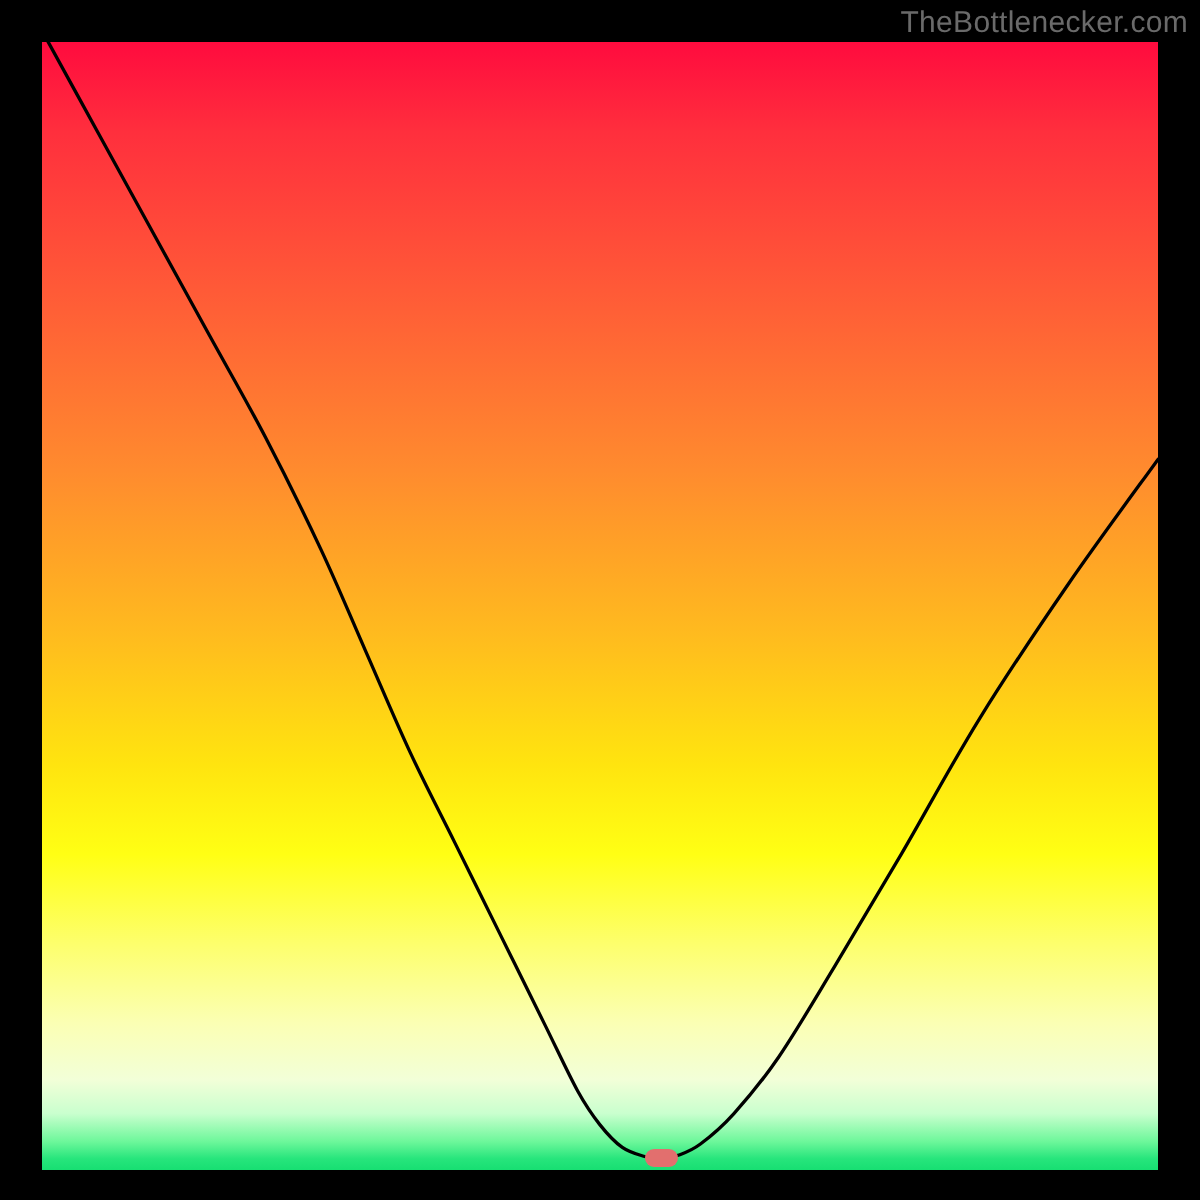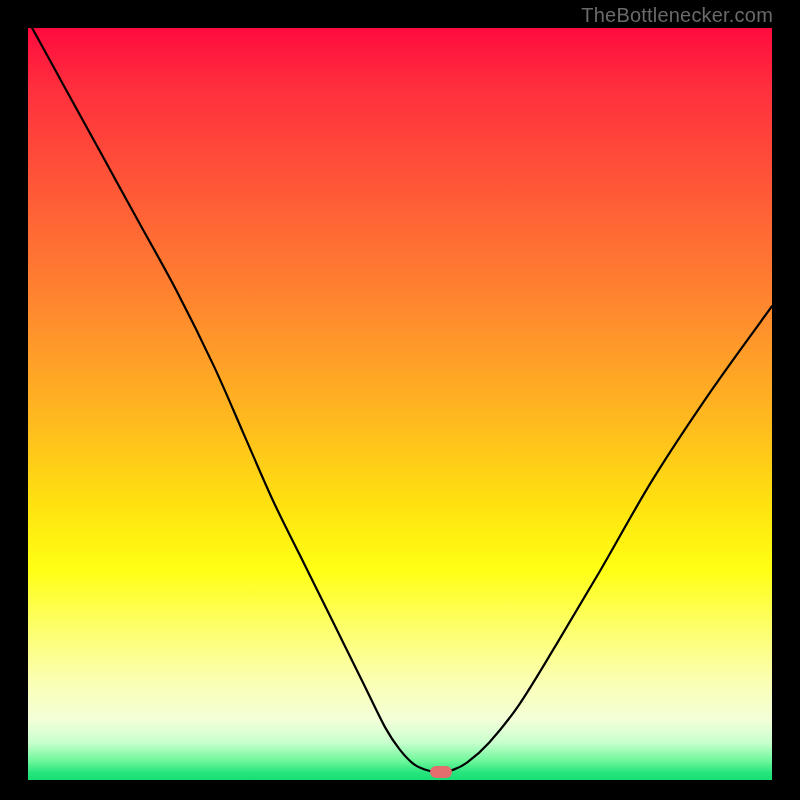--- a/index.html
+++ b/index.html
@@ -56,21 +56,21 @@
     position: absolute;
     width: 22px;
     height: 12px;
     border-radius: 6px;
     background: #e26f6e;
     transform: translate(-50%, -50%);
   }
   .watermark {
     position: absolute;
     top: 4px;
-    right: 27px;
+    right: 8px;
     color: #6a6a6a;
     font-size: 20px;
     letter-spacing: 0.2px;
     user-select: none;
   }
 </style>
 </head>
 <body>
 
 <div class="stage">

